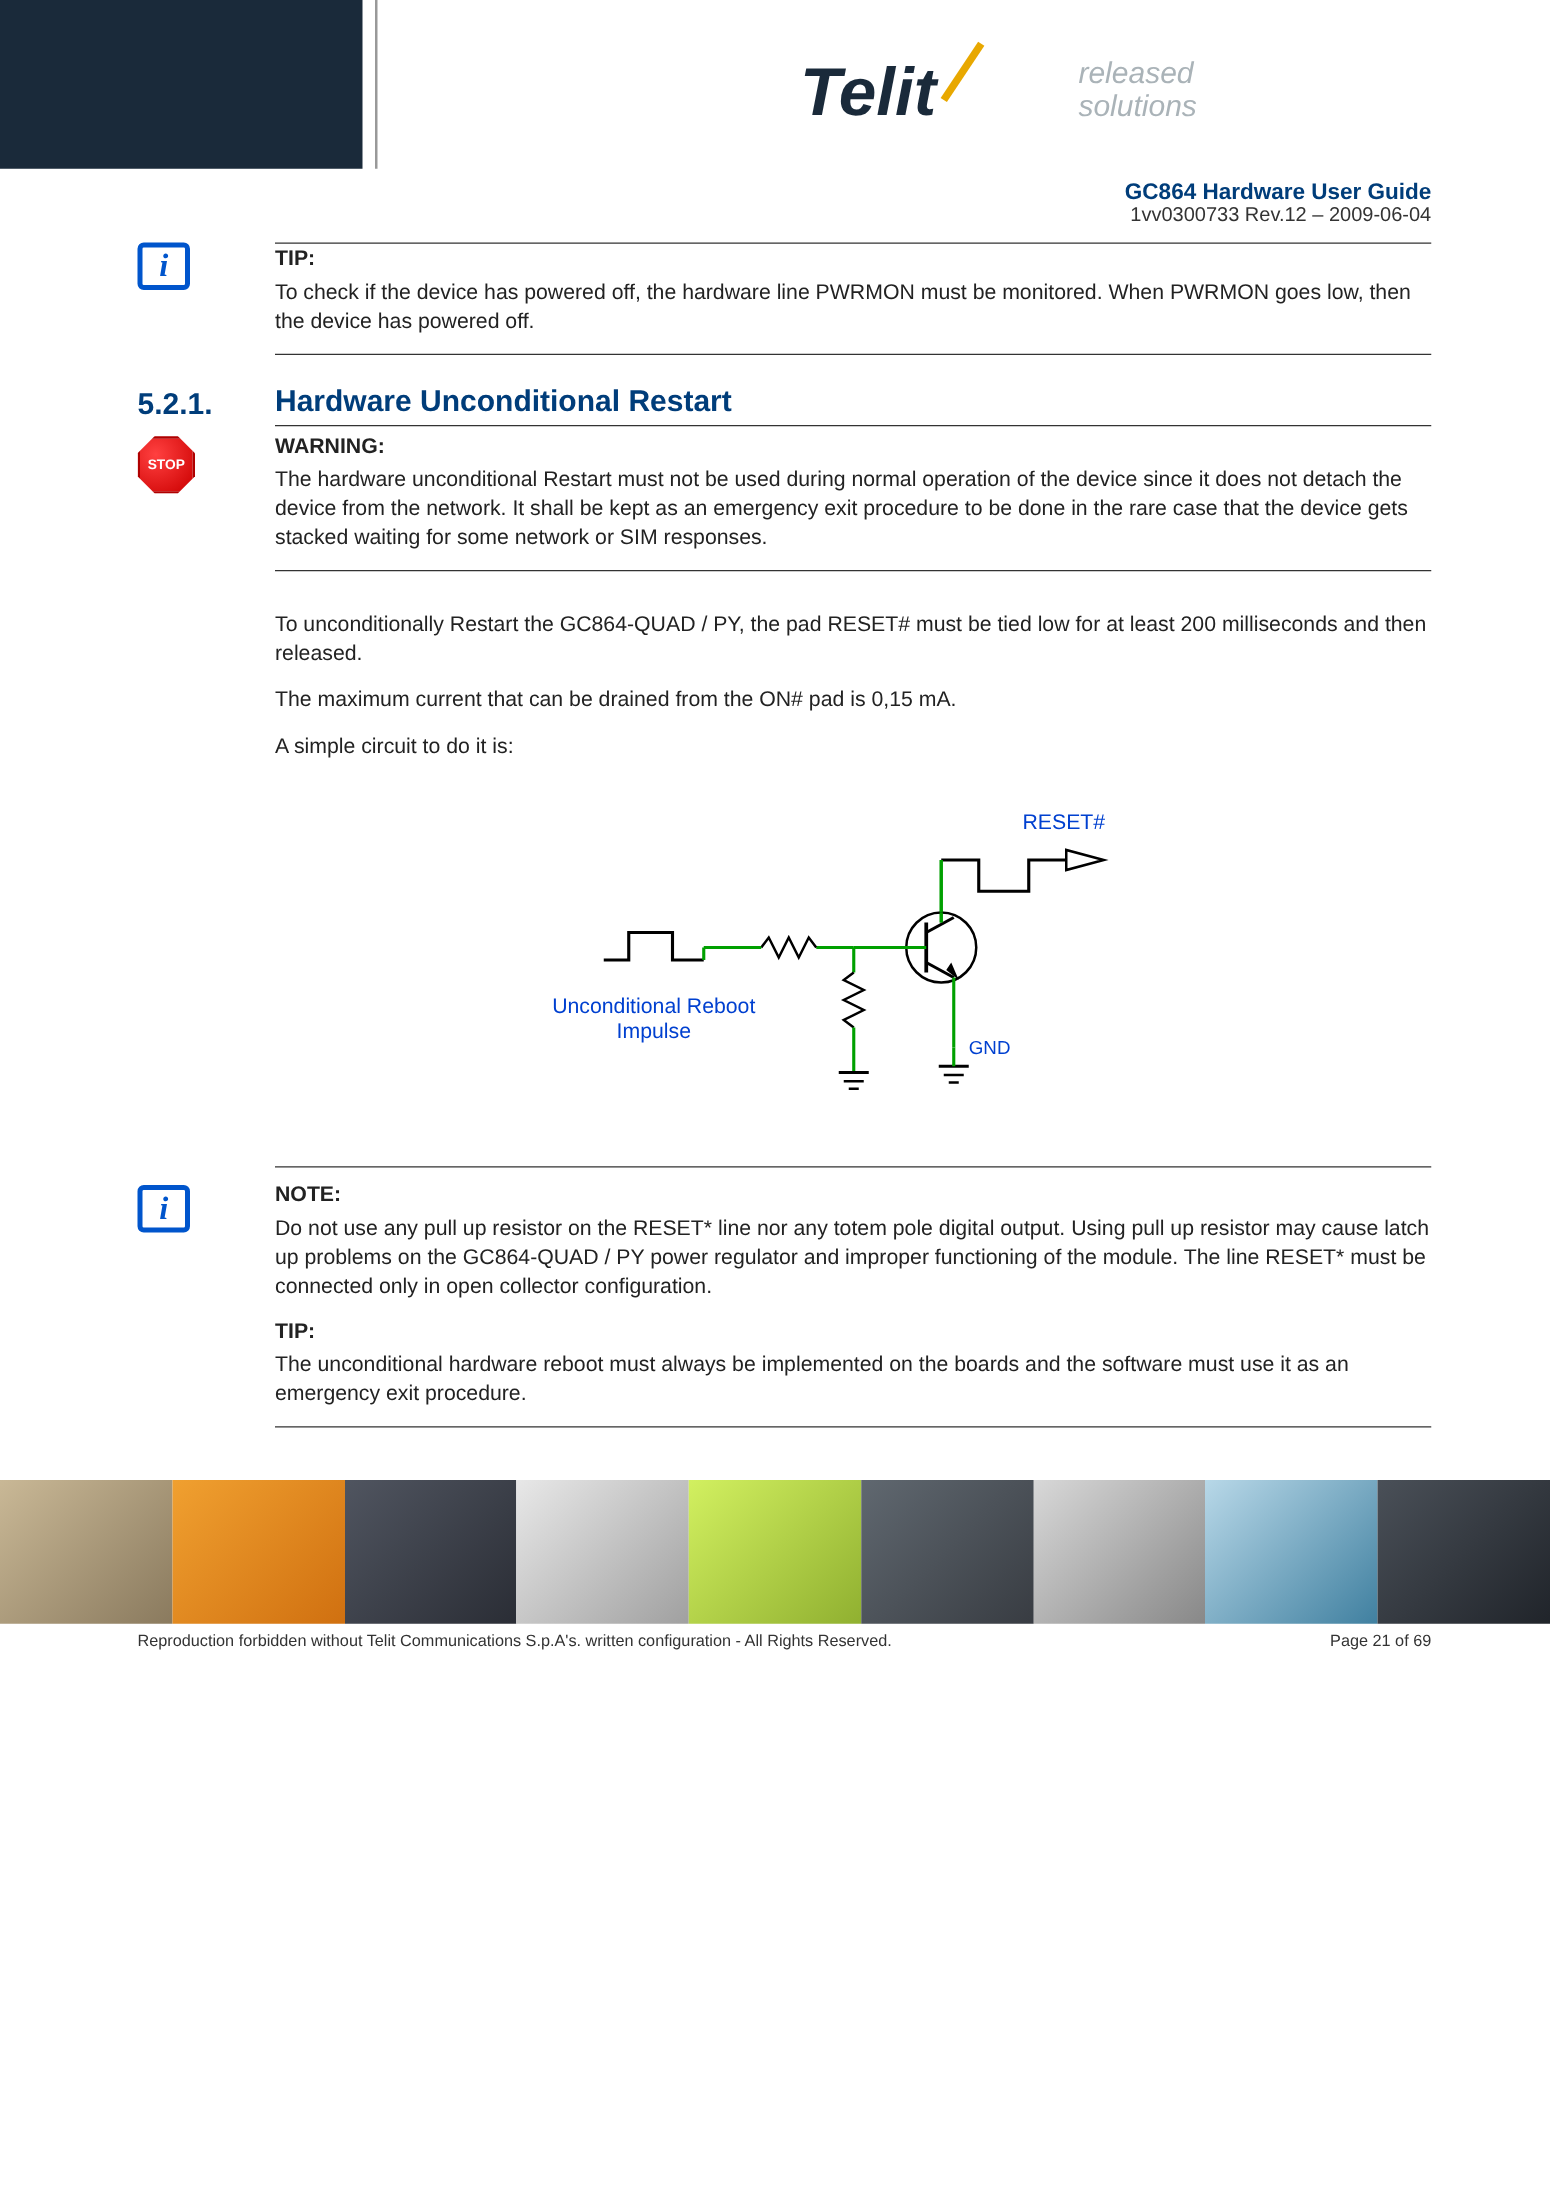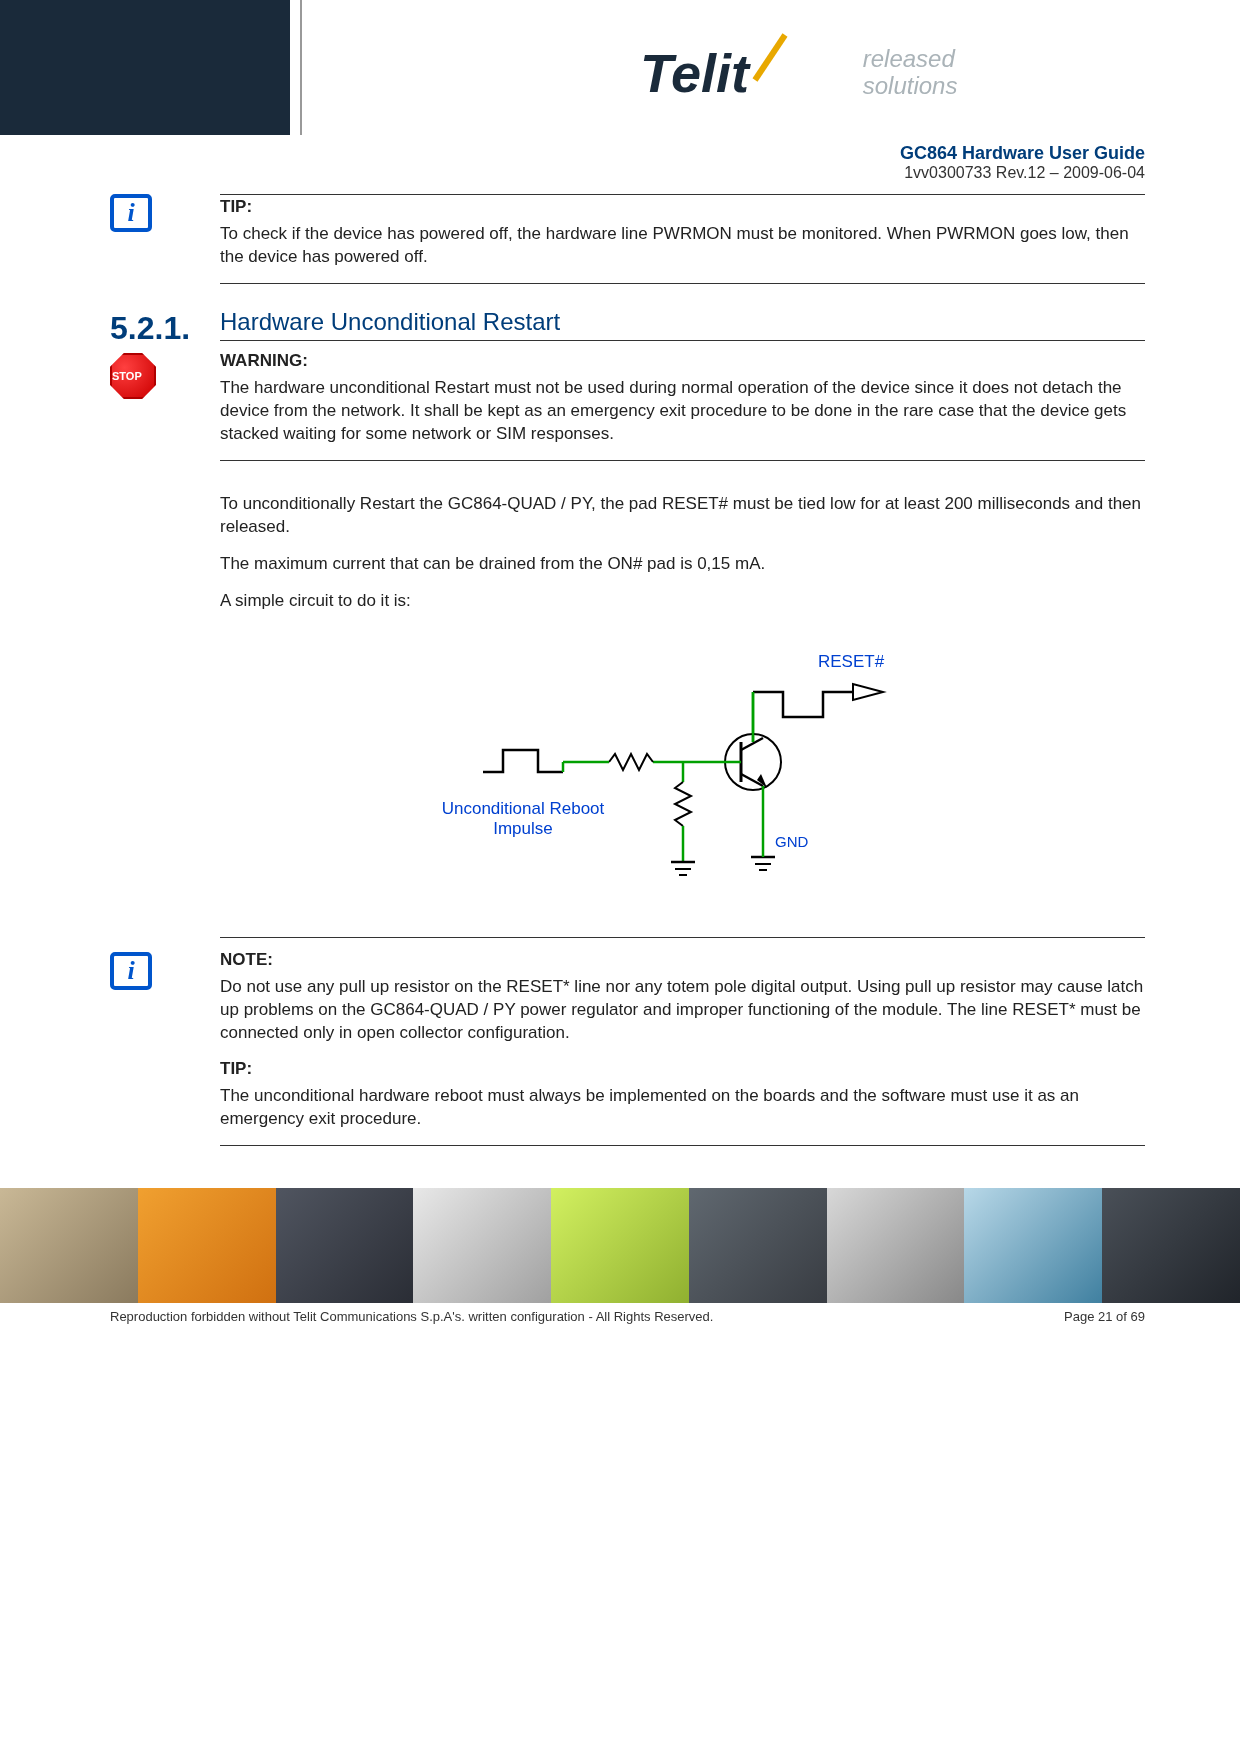--- a/index.html
+++ b/index.html
@@ -92,43 +92,44 @@
   }
   .stop-icon {
     width: 42px; height: 42px;
     background: radial-gradient(circle at 30% 30%, #ff4040, #cc0000);
     border: 2px solid #b00000;
     color: #fff;
     font-size: 11px;
     font-weight: bold;
     display: flex;
     align-items: center;
+    justify-content: center;
     clip-path: polygon(30% 0%, 70% 0%, 100% 30%, 100% 70%, 70% 100%, 30% 100%, 0% 70%, 0% 30%);
   }
   .tip-label, .note-label, .warning-label {
     font-weight: bold;
     margin-bottom: 6px;
   }
   .para {
     margin: 6px 0 14px 0;
     line-height: 1.35;
   }
   .hr {
     border: none;
     border-top: 1.5px solid #333;
     margin: 2px 0;
   }
   .section-num {
-    font-size: 32px;
+    font-size: 24px;
     font-weight: bold;
     color: #003d7a;
   }
   .section-title {
     font-size: 24px;
-    font-weight: normal;
+    font-weight: bold;
     color: #003d7a;
     margin-bottom: 4px;
   }
   .circuit {
     text-align: center;
     margin: 30px 0 30px 0;
   }
   .footer-strip {
     height: 115px;
     display: flex;

